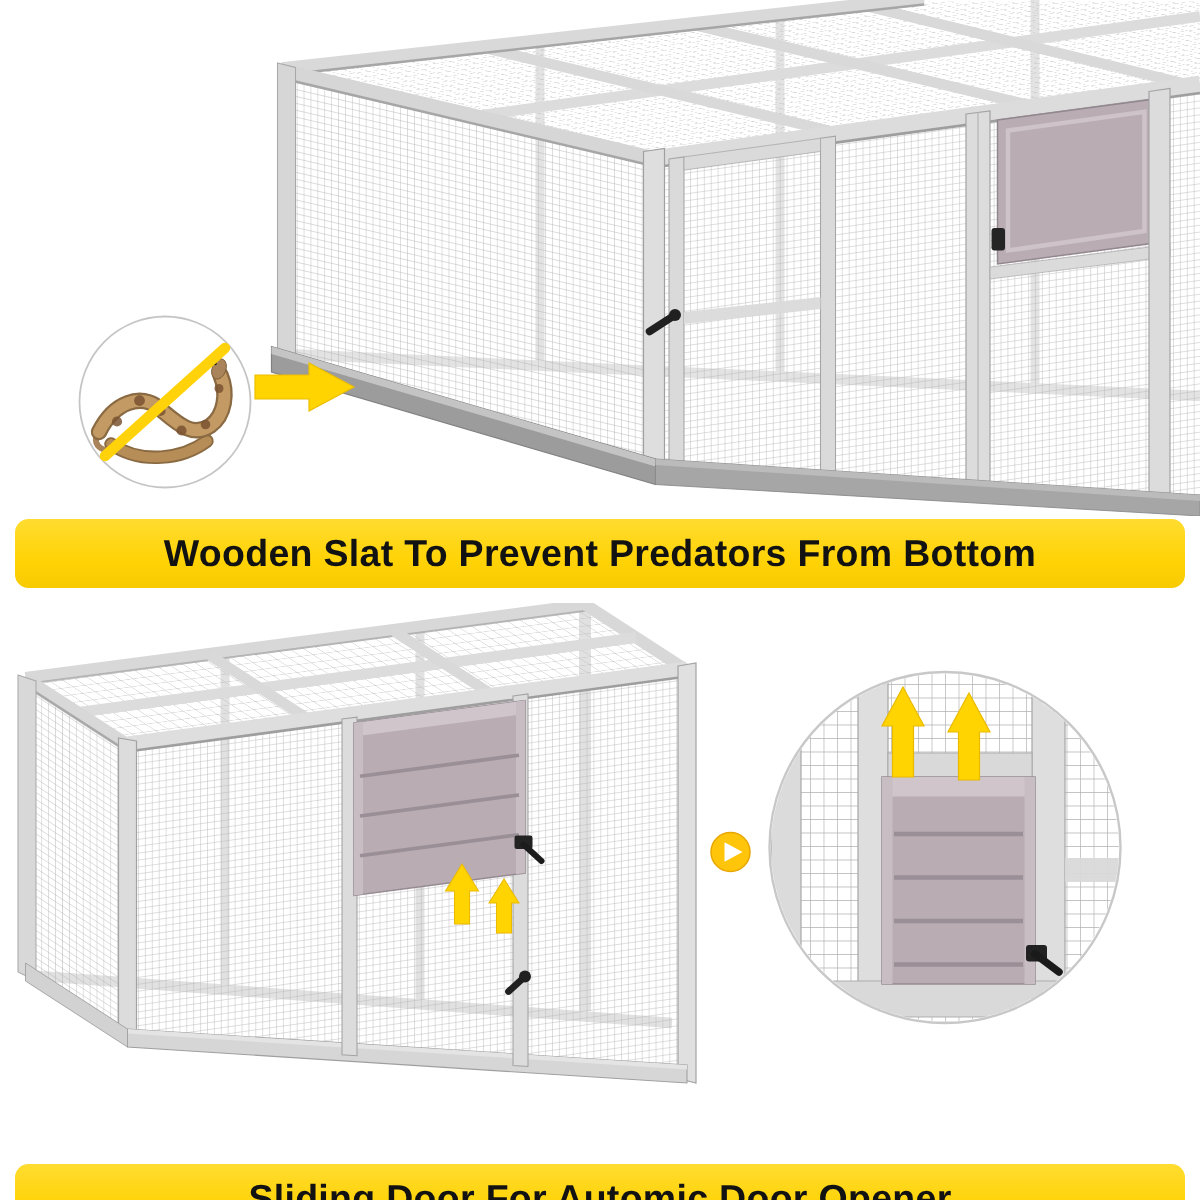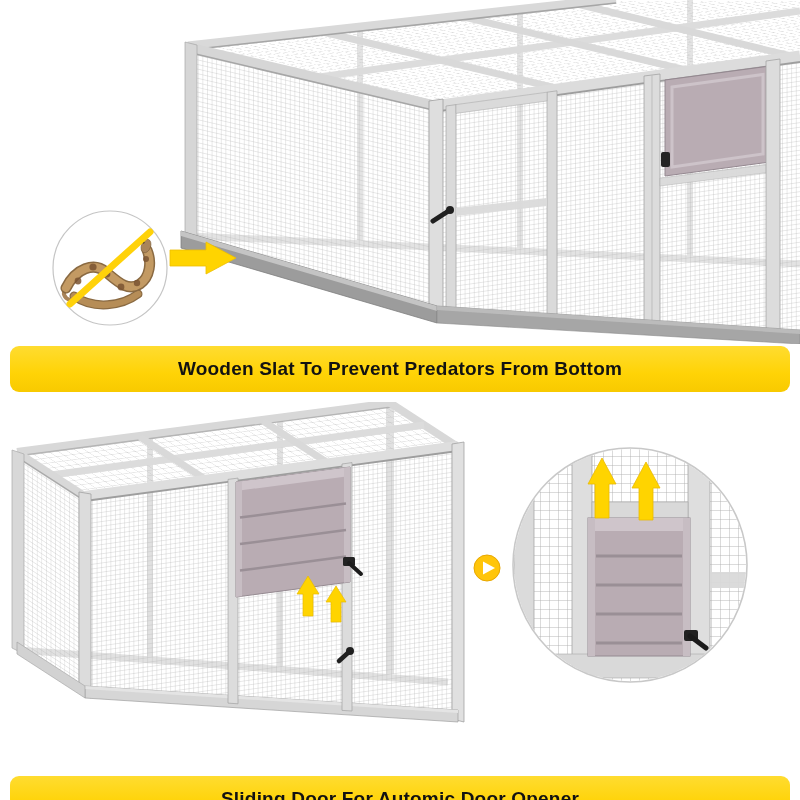--- a/index.html
+++ b/index.html
@@ -8,21 +8,21 @@
   .panel-svg{position:absolute;left:0;display:block;}
   #top-illustration{top:0;}
   #bottom-illustration{top:402px;}
   .banner{
     position:absolute;left:10px;width:780px;height:46px;border-radius:9px;
     background:linear-gradient(180deg,#ffdc30 0%,#ffd306 60%,#f8ca00 100%);
     display:flex;align-items:center;justify-content:center;
   }
   #banner-top{top:346px;}
   #banner-bottom{top:776px;}
-  .banner-text{font-size:19px;font-weight:700;color:#121212;letter-spacing:.2px;white-space:nowrap;}
+  .banner-text{font-size:25px;font-weight:700;color:#121212;letter-spacing:.2px;white-space:nowrap;}
 </style>
 </head>
 <body>
 
 <div class="stage">
 
   <svg id="top-illustration" class="panel-svg" width="800" height="344" viewBox="0 0 800 344" xmlns="http://www.w3.org/2000/svg">
     <defs>
       <pattern id="meshL" width="4.6" height="4.6" patternUnits="userSpaceOnUse" patternTransform="skewY(13)">
         <path d="M0 0H4.6M0 0V4.6" fill="none" stroke="#b7b7b7" stroke-width="0.6"></path>

